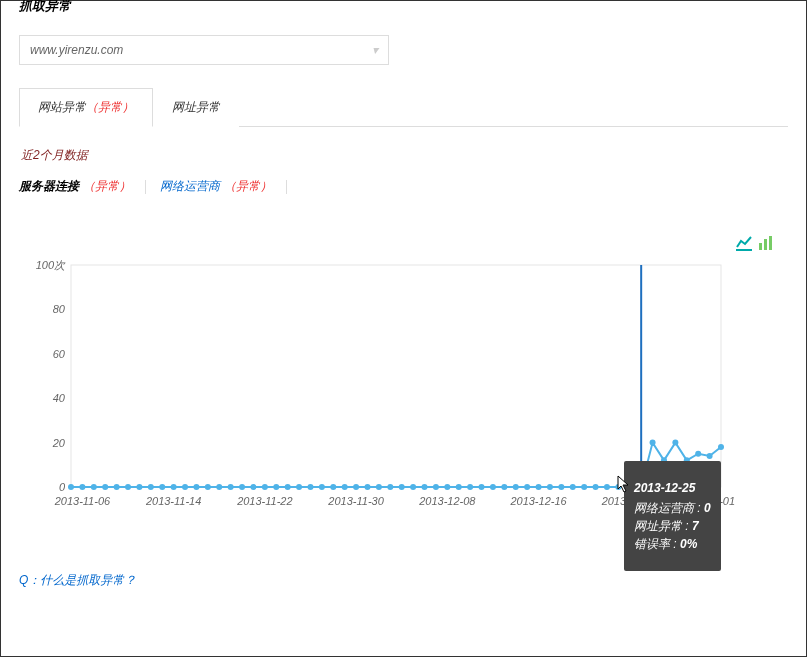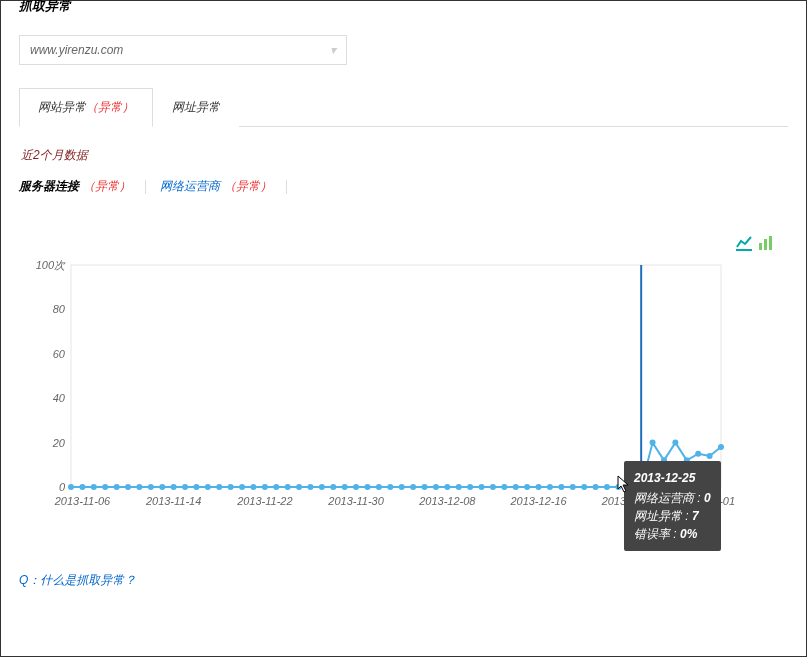--- a/index.html
+++ b/index.html
@@ -1,36 +1,36 @@
 <!DOCTYPE html>
 <html><head>
 <meta charset="utf-8">
 <style>
   * { box-sizing: border-box; margin: 0; padding: 0; }
   body { font-family: Arial, "Microsoft YaHei", sans-serif; font-size: 12px; color: #333; background: #fff; }
   .page { width: 807px; height: 657px; border: 1px solid #333; position: relative; padding: 0 18px 18px 18px; font-style: italic; }
   .page-title { font-weight: bold; font-size: 13px; margin-top: -4px; color: #000; }
-  .select-box { margin-top: 20px; width: 328px; height: 30px; border: 1px solid #ddd; display: flex; align-items: center; justify-content: space-between; padding: 4px 10px; color: #666; cursor: pointer; background: #fff; }
+  .select-box { margin-top: 20px; width: 370px; height: 30px; border: 1px solid #ddd; display: flex; align-items: center; justify-content: space-between; padding: 4px 10px; color: #666; cursor: pointer; background: #fff; }
   .select-box .arrow { color: #ccc; }
   .tabs { margin-top: 22px; border-bottom: 1px solid #ddd; display: flex; }
   .tab { padding: 10px 18px; border: 1px solid transparent; border-bottom: none; cursor: pointer; display: flex; gap: 0; position: relative; top: 1px; background: #fff; }
   .tab.active { border-color: #ddd; border-bottom: 1px solid #fff; }
   .tab .badge { color: #e33; }
   .sub-note { margin: 20px 0 14px 2px; color: #7f1d1d; }
   .filters { display: flex; align-items: center; gap: 14px; margin-bottom: 10px; }
   .filter-item { display: flex; gap: 4px; cursor: pointer; }
   .filter-item.active .label { font-weight: bold; color: #000; }
   .filter-item .label { color: #333; }
   .filter-item.link .label { color: #0066cc; }
   .filter-item .badge { color: #e33; }
   .sep { width: 1px; height: 14px; background: #ddd; }
   .chart-controls { display:flex; justify-content:flex-end; gap:6px; margin:40px 14px 6px 0; }
   .icon { width:16px; height:16px; cursor:pointer; }
   .chart-wrap { position: relative; margin-left: 2px; width: 720px; }
-  .tooltip { position:absolute; left:603px; top:204px; background:#444; color:#fff; padding:8px 10px; font-size:12px; line-height:18px; border-radius:2px; white-space:nowrap; z-index:5;}
+  .tooltip { position:absolute; left:603px; top:204px; background:#444; color:#fff; padding:18px 10px; font-size:12px; line-height:18px; border-radius:2px; white-space:nowrap; z-index:5;}
   .tooltip .date { font-weight:bold; margin-bottom:2px;}
   .tooltip .val { font-weight:bold; }
   .cursor-svg { position:absolute; left:596px; top:218px; z-index:6;}
   .faqs { margin-top:52px; }
   .faqs a { display:block; color:#0066cc; text-decoration:none; margin-bottom:14px; cursor:pointer; }
 </style>
 </head>
 <body>
 
 <div class="page">

